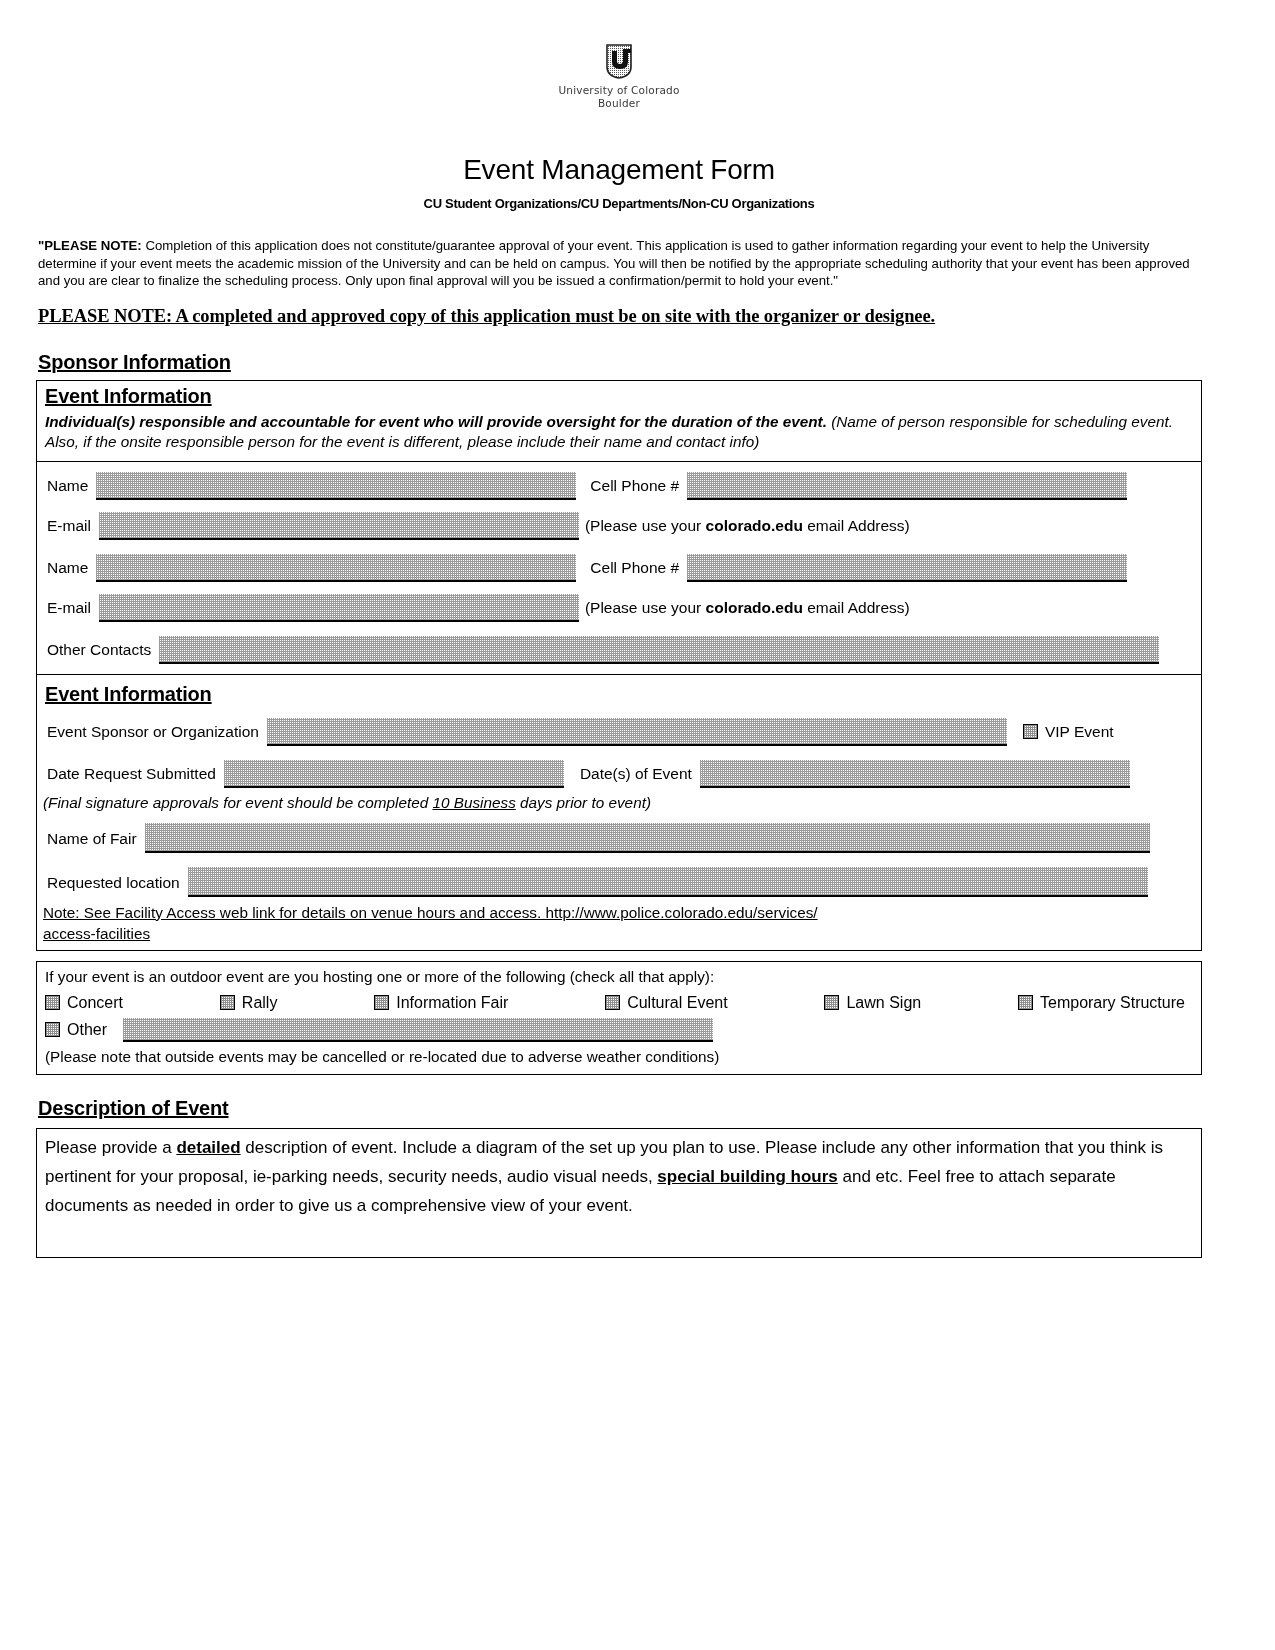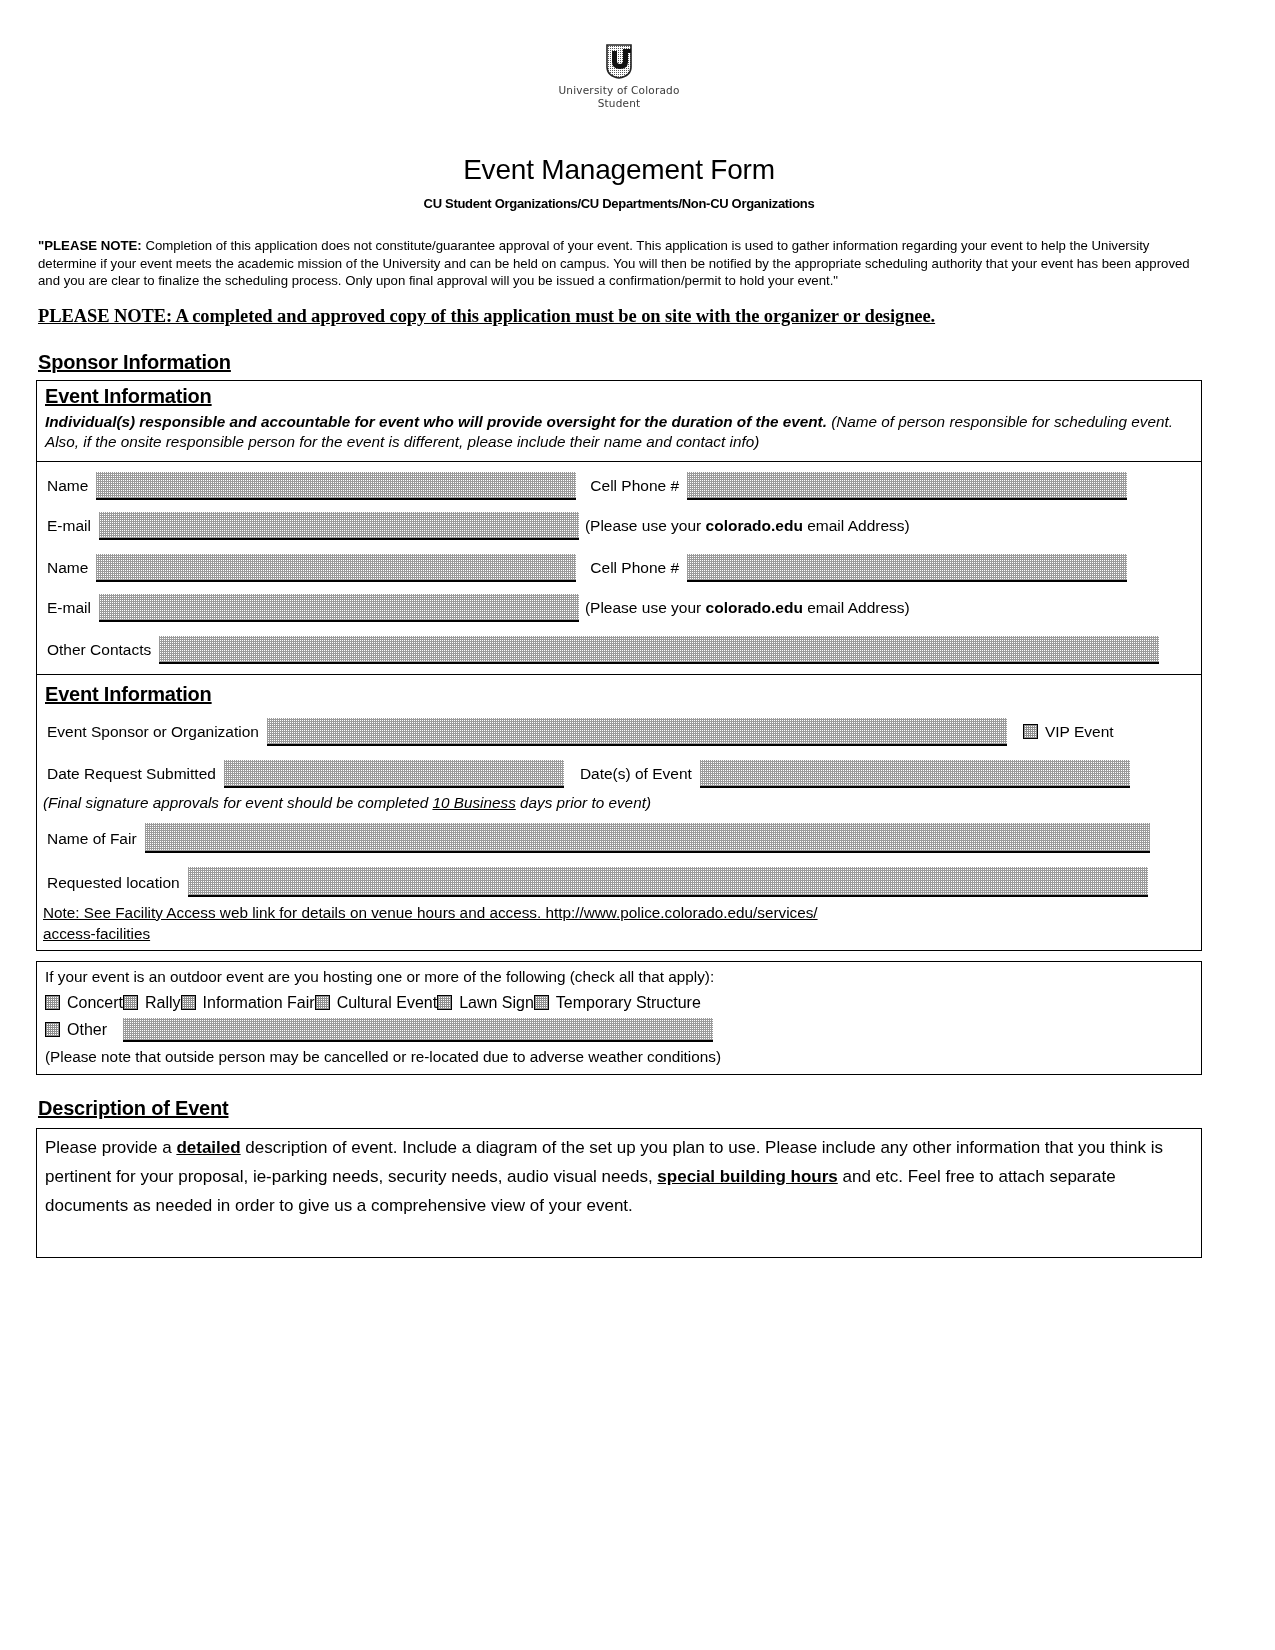--- a/index.html
+++ b/index.html
@@ -236,21 +236,21 @@
             <rect width="1" height="1" fill="#555555"></rect>
           </pattern>
         </defs>
         <path d="M5 3 h24 v22 q0 9 -12 11 q-12 -2 -12 -11 z" fill="url(#dots)" stroke="#222" stroke-width="1.6"></path>
         <path d="M10 9 h5 v10 q0 3 3 3 q3 0 3 -3 v-10 h5 v11 q0 7 -8 7 q-8 0 -8 -7 z" fill="#111"></path>
         <rect x="21" y="7" width="8" height="4" fill="#111"></rect>
       </svg>
     </div>
     <div class="logo-text">
       <div>University of Colorado</div>
-      <div>Student</div>
+      <div>Boulder</div>
     </div>
   </div>
 
   <div class="doc-title">Event Management Form</div>
   <div class="doc-subtitle">CU Student Organizations/CU Departments/Non-CU Organizations</div>
 
   <div class="intro">
     <b>"PLEASE NOTE:</b><span>  Completion of this application does not constitute/guarantee approval of your event.  This application is used to gather information regarding your event to help the University determine if your event meets the academic mission of the University and can be held on campus.  You will then be notified by the appropriate scheduling authority that your event has been approved and you are clear to finalize the scheduling process.  Only upon final approval will you be issued a confirmation/permit to hold your event."</span>
   </div>
 
@@ -338,21 +338,21 @@
       <div class="link-note">
         <div>Note:  See Facility Access web link for details on venue hours and access.  http://www.police.colorado.edu/services/</div>
         <div>access-facilities</div>
       </div>
     </div>
   </div>
 
   <div class="outdoor-box">
     <div class="outdoor-q">If your event is an outdoor event are you hosting one or more of the following (check all that apply):</div>
 
-    <div class="chk-row" style="justify-content:flex-start; padding-right:16px;">
+    <div class="chk-row" style="justify-content:space-between; padding-right:16px;">
       <span class="chk-item">
         <span class="cbx"></span>
           <span>Concert</span>
       </span>
       <span class="chk-item">
         <span class="cbx"></span>
           <span>Rally</span>
       </span>
       <span class="chk-item">
         <span class="cbx"></span>
@@ -373,21 +373,21 @@
     </div>
 
     <div class="chk-row">
       <span class="chk-item">
         <span class="cbx"></span>
           <span>Other</span>
       </span>
       <span class="fld" style="width:590px; height:24px; margin-left:16px; border-bottom-width:2px;"></span>
     </div>
 
-    <div class="weather-note">(Please note that outside person may be cancelled or re-located due to adverse weather conditions)</div>
+    <div class="weather-note">(Please note that outside events may be cancelled or re-located due to adverse weather conditions)</div>
   </div>
 
   <div class="section-head desc-head">Description of Event</div>
 
   <div class="desc-box">
     <div class="desc-text"><span>Please provide a </span><b>detailed</b><span> description of event.  Include a diagram of the set up you plan to use.  Please include any other information that you think is pertinent for your proposal, ie-parking needs, security needs, audio visual needs, </span><b>special building hours</b><span> and etc.  Feel free to attach separate documents as needed in order to give us a comprehensive view of your event.</span></div>
   </div>
 
 </div>
 

